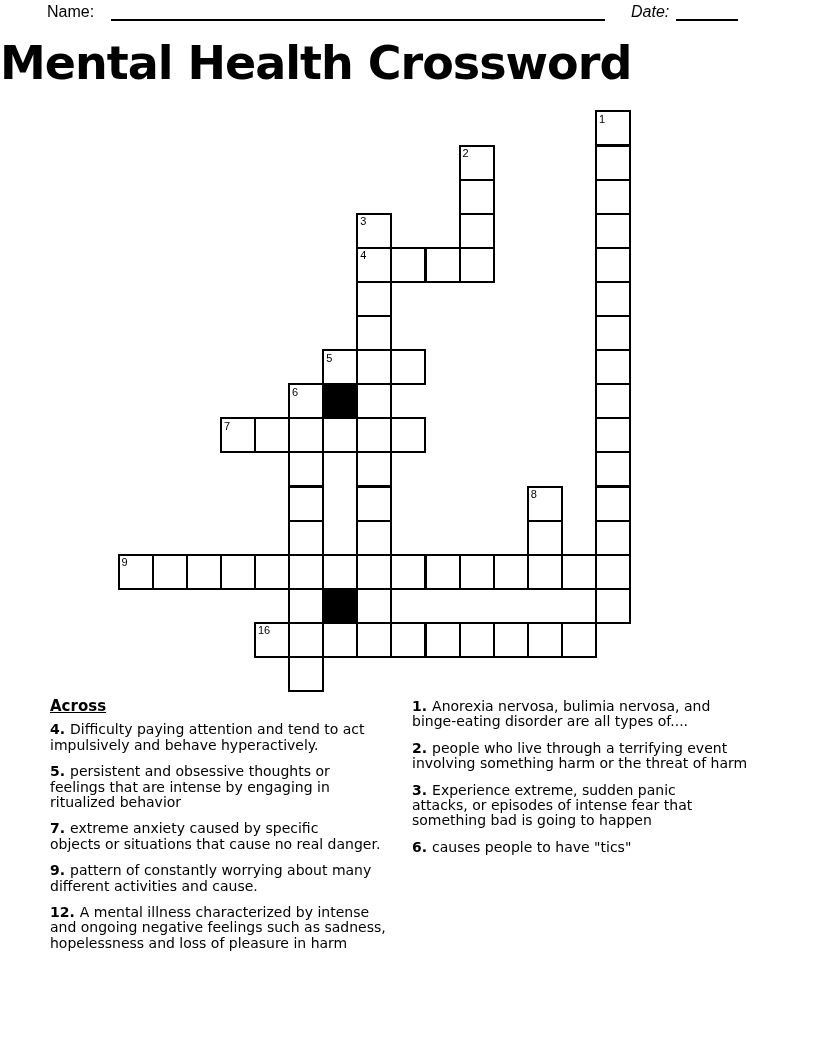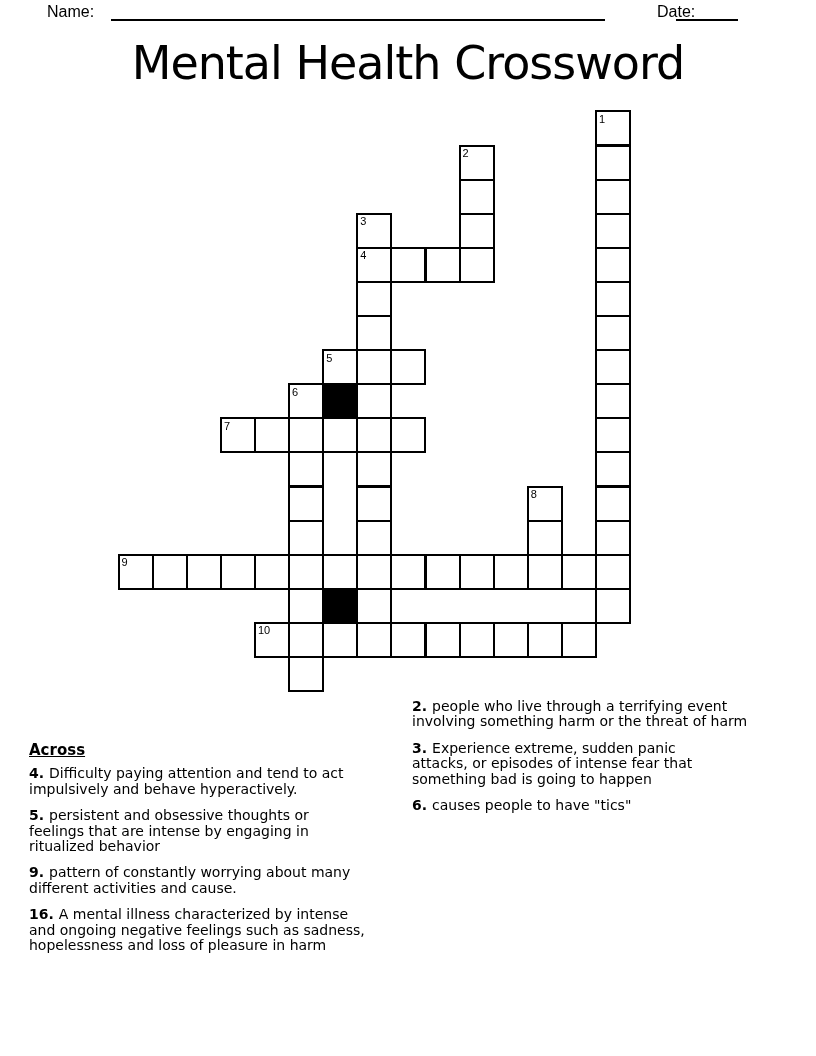--- a/index.html
+++ b/index.html
@@ -2,41 +2,41 @@
 <html><head>
 <meta charset="utf-8">
 <style>
   html,body{margin:0;padding:0;background:#fff;}
   .page{position:relative;width:816px;height:1056px;background:#ffffff;color:#000;
         font-family:"Liberation Sans",sans-serif;overflow:hidden;padding-left:24px;}
 
   
   .hdr-label{position:absolute;font-size:16px;line-height:18px;color:#000;}
   .name-label{left:47px;top:3px;}
-  .date-label{left:657px;top:3px;}
+  .date-label{left:631px;top:3px;font-style:italic;}
   .blank-line{position:absolute;height:18px;border-bottom:2px solid #000;}
   .name-line{left:111px;top:1px;width:494px;}
   .date-line{left:676px;top:1px;width:62px;}
 
   
-  .title{position:absolute;left:0;top:38px;width:816px;text-align:center;
-         font-family:"DejaVu Sans",sans-serif;font-weight:400;font-size:46px;
+  .title{position:absolute;left:0;top:38px;width:816px;
+         font-family:"DejaVu Sans",sans-serif;font-weight:700;font-size:46px;
          letter-spacing:-1px;line-height:50px;}
 
   
   .grid{position:absolute;left:0;top:0;width:816px;height:700px;}
   .cell{position:absolute;box-sizing:border-box;border:2px solid #000;background:#fff;}
   .cell.black{background:#000;}
   .cellnum{position:absolute;font-size:11px;line-height:11px;color:#000;
            font-family:"Liberation Sans",sans-serif;}
 
   
   .clue-col{position:absolute;top:699px;width:385px;
             font-family:"DejaVu Sans",sans-serif;font-size:14px;line-height:15.4px;}
-  .col-across{left:29px;margin-top:44px;}
+  .col-across{left:50px;}
   .col-down{left:412px;}
   .clue-heading{font-weight:700;text-decoration:underline;font-size:15px;margin:0 0 8px 0;}
   .clue{margin:0 0 11px 0;}
   .clue .num{font-weight:700;margin-right:5px;}
   .clue .txt{white-space:pre-line;}
 </style>
 </head>
 <body>
 
 <div class="page">
@@ -124,41 +124,45 @@
       <div class="cell" style="left: 288.1px; top: 656px; height: 36.1px; width: 36.1px;"></div>
       <span class="cellnum" style="left: 599px; top: 113.9px;">1</span>
       <span class="cellnum" style="left: 462.6px; top: 148px;">2</span>
       <span class="cellnum" style="left: 360.3px; top: 216.2px;">3</span>
       <span class="cellnum" style="left: 360.3px; top: 250.3px;">4</span>
       <span class="cellnum" style="left: 326.2px; top: 352.6px;">5</span>
       <span class="cellnum" style="left: 292.1px; top: 386.7px;">6</span>
       <span class="cellnum" style="left: 223.9px; top: 420.8px;">7</span>
       <span class="cellnum" style="left: 530.8px; top: 489px;">8</span>
       <span class="cellnum" style="left: 121.6px; top: 557.2px;">9</span>
-      <span class="cellnum" style="left: 258px; top: 625.4px;">10</span>
+      <span class="cellnum" style="left: 258px; top: 625.4px;">16</span>
     </div>
 
   <div class="clue-col col-across">
     <div class="clue-heading">Across</div>
     <div id="across-list">
         <div class="clue"><span class="num">4.</span><span class="txt">Difficulty paying attention and tend to act
 impulsively and behave hyperactively.</span></div>
         <div class="clue"><span class="num">5.</span><span class="txt">persistent and obsessive thoughts or
 feelings that are intense by engaging in
 ritualized behavior</span></div>
+        <div class="clue"><span class="num">7.</span><span class="txt">extreme anxiety caused by specific
+objects or situations that cause no real danger.</span></div>
         <div class="clue"><span class="num">9.</span><span class="txt">pattern of constantly worrying about many
 different activities and cause.</span></div>
-        <div class="clue"><span class="num">16.</span><span class="txt">A mental illness characterized by intense
+        <div class="clue"><span class="num">12.</span><span class="txt">A mental illness characterized by intense
 and ongoing negative feelings such as sadness,
 hopelessness and loss of pleasure in harm</span></div>
       </div>
   </div>
 
   <div class="clue-col col-down">
     <div id="down-list">
+        <div class="clue"><span class="num">1.</span><span class="txt">Anorexia nervosa, bulimia nervosa, and
+binge-eating disorder are all types of....</span></div>
         <div class="clue"><span class="num">2.</span><span class="txt">people who live through a terrifying event
 involving something harm or the threat of harm</span></div>
         <div class="clue"><span class="num">3.</span><span class="txt">Experience extreme, sudden panic
 attacks, or episodes of intense fear that
 something bad is going to happen</span></div>
         <div class="clue"><span class="num">6.</span><span class="txt">causes people to have "tics"</span></div>
       </div>
   </div>
 
 </div>

